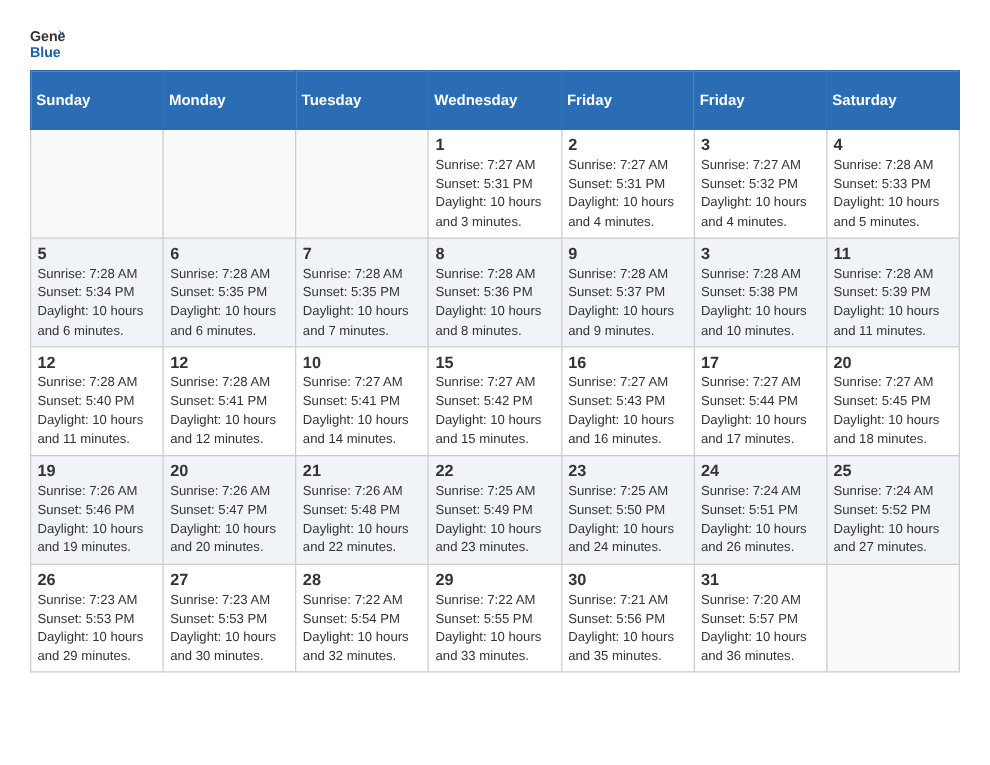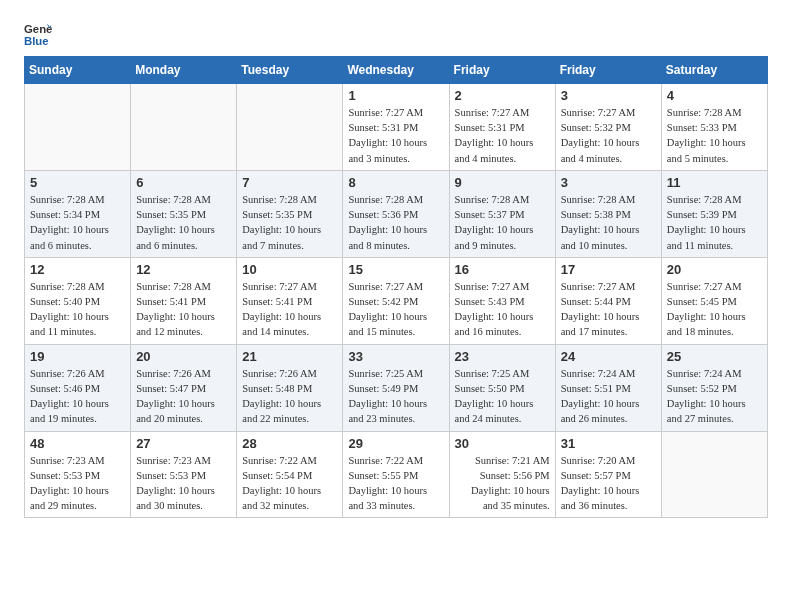--- a/index.html
+++ b/index.html
@@ -43,21 +43,21 @@
       width: 100%;
       border-collapse: collapse;
       margin-top: 8px;
       font-size: 11px;
     }
     .calendar th {
       background-color: #2a6db5;
       color: #fff;
       font-size: 12px;
       font-weight: bold;
-      padding: 6px 4px;
+      padding: 16px 4px;
       text-align: left;
       border: 1px solid #2a6db5;
     }
     .calendar td {
       border: 1px solid #ccc;
       vertical-align: top;
       padding: 4px 5px;
       width: calc(100% / 7);
       height: 85px;
     }
@@ -71,21 +71,20 @@
       font-size: 13px;
       font-weight: bold;
       color: #333;
       display: block;
       margin-bottom: 2px;
     }
     .day-info {
       font-size: 10.5px;
       color: #333;
       line-height: 1.45;
-      font-family: Liberation Serif, serif;
     }
     .empty-cell {
       background-color: #f9f9f9 !important;
     }
   </style>
 </head>
 <body>
 
 <div class="header">
   <div class="logo">
@@ -269,21 +268,21 @@
 and 20 minutes.</div>
         </td>
         <td>
           <span class="day-num">21</span>
           <div class="day-info" style="white-space: pre-line;">Sunrise: 7:26 AM
 Sunset: 5:48 PM
 Daylight: 10 hours
 and 22 minutes.</div>
         </td>
         <td>
-          <span class="day-num">33</span>
+          <span class="day-num">22</span>
           <div class="day-info" style="white-space: pre-line;">Sunrise: 7:25 AM
 Sunset: 5:49 PM
 Daylight: 10 hours
 and 23 minutes.</div>
         </td>
         <td>
           <span class="day-num">23</span>
           <div class="day-info" style="white-space: pre-line;">Sunrise: 7:25 AM
 Sunset: 5:50 PM
 Daylight: 10 hours
@@ -299,21 +298,21 @@
         <td>
           <span class="day-num">25</span>
           <div class="day-info" style="white-space: pre-line;">Sunrise: 7:24 AM
 Sunset: 5:52 PM
 Daylight: 10 hours
 and 27 minutes.</div>
         </td>
       </tr>
       <tr>
         <td>
-          <span class="day-num">48</span>
+          <span class="day-num">26</span>
           <div class="day-info" style="white-space: pre-line;">Sunrise: 7:23 AM
 Sunset: 5:53 PM
 Daylight: 10 hours
 and 29 minutes.</div>
         </td>
         <td>
           <span class="day-num">27</span>
           <div class="day-info" style="white-space: pre-line;">Sunrise: 7:23 AM
 Sunset: 5:53 PM
 Daylight: 10 hours
@@ -328,21 +327,21 @@
         </td>
         <td>
           <span class="day-num">29</span>
           <div class="day-info" style="white-space: pre-line;">Sunrise: 7:22 AM
 Sunset: 5:55 PM
 Daylight: 10 hours
 and 33 minutes.</div>
         </td>
         <td>
           <span class="day-num">30</span>
-          <div class="day-info" style="white-space: pre-line; text-align: right;">Sunrise: 7:21 AM
+          <div class="day-info" style="white-space: pre-line;">Sunrise: 7:21 AM
 Sunset: 5:56 PM
 Daylight: 10 hours
 and 35 minutes.</div>
         </td>
         <td>
           <span class="day-num">31</span>
           <div class="day-info" style="white-space: pre-line;">Sunrise: 7:20 AM
 Sunset: 5:57 PM
 Daylight: 10 hours
 and 36 minutes.</div>

